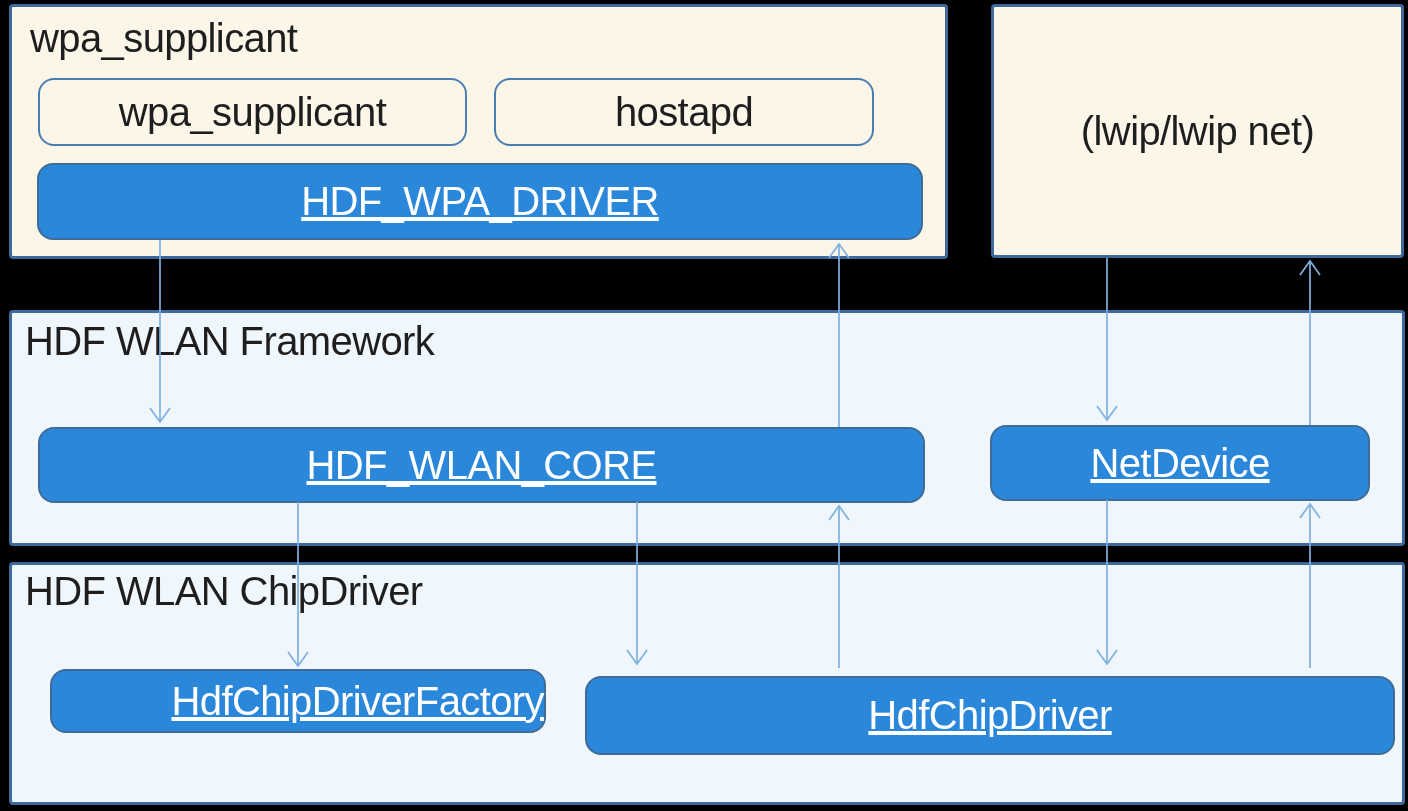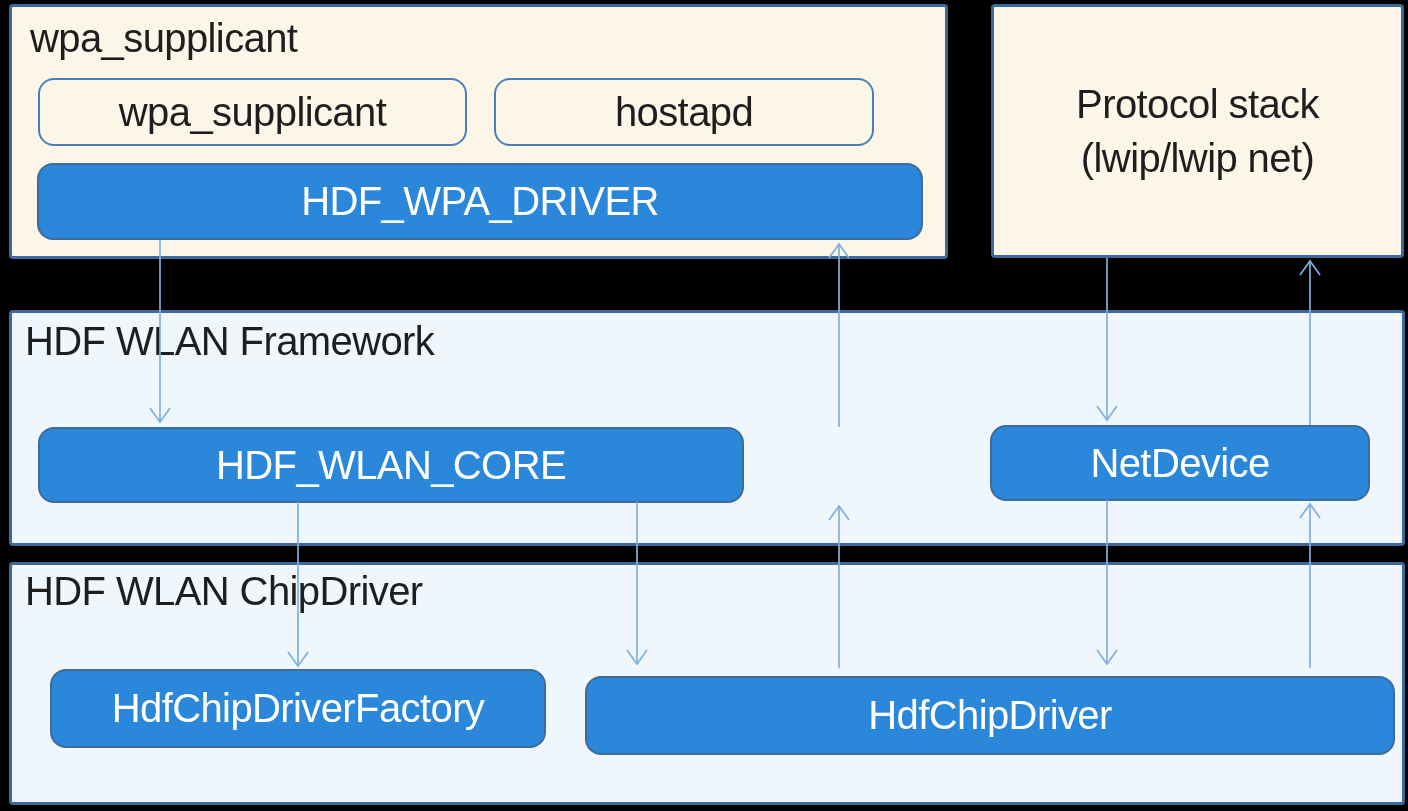--- a/index.html
+++ b/index.html
@@ -33,48 +33,47 @@
   #wpa-group .group-title{left:18px;top:9px;}
   #framework-section .group-title{left:13px;top:6px;}
   #chipdriver-section .group-title{left:13px;top:4px;}
 
   .protocol-text{text-align:center;color:var(--text-dark);font-size:40px;
                  line-height:1.35;letter-spacing:-0.6px;}
 
   .node{position:absolute;box-sizing:border-box;display:flex;align-items:center;
         justify-content:center;font-size:40px;letter-spacing:-0.6px;white-space:nowrap;}
   .node.blue{background:var(--blue);border:2px solid var(--blue-border);
-             border-radius:16px;color:var(--text-light);}
+             border-radius:16px;color:var(--text-light);text-decoration:underline;}
   .node.pill{background:var(--cream);border:2px solid var(--pill-border);
              border-radius:16px;color:var(--text-dark);}
 
   #node-wpa-supplicant{left:38px;top:78px;width:429px;height:68px;}
   #node-hostapd{left:494px;top:78px;width:380px;height:68px;}
   #node-hdf-wpa-driver{left:37px;top:163px;width:886px;height:77px;}
-  #node-hdf-wlan-core{left:38px;top:427px;width:706px;height:76px;}
+  #node-hdf-wlan-core{left:38px;top:427px;width:887px;height:76px;}
   #node-netdevice{left:990px;top:425px;width:380px;height:76px;}
-  #node-hdfchipdriverfactory{left:50px;top:669px;width:496px;height:79px;}
+  #node-hdfchipdriverfactory{left:50px;top:669px;width:496px;height:64px;justify-content:flex-end;}
   #node-hdfchipdriver{left:585px;top:676px;width:810px;height:79px;}
 
   #edge-layer{position:absolute;left:0;top:0;width:1408px;height:811px;
               pointer-events:none;}
   #edge-layer line,#edge-layer polyline{stroke:var(--arrow);stroke-width:1.7;fill:none;}
 </style>
 </head>
 <body>
 
 <div class="stage">
 
   <section id="wpa-group" class="group cream">
     <div class="group-title">wpa_supplicant</div>
   </section>
 
   <section id="protocol-box" class="group cream">
     <div class="protocol-text">
-      <div>Protocol stack</div>
       <div>(lwip/lwip net)</div>
     </div>
   </section>
 
   <section id="framework-section" class="group panel">
     <div class="group-title">HDF WLAN Framework</div>
   </section>
 
   <section id="chipdriver-section" class="group panel">
     <div class="group-title">HDF WLAN ChipDriver</div>

